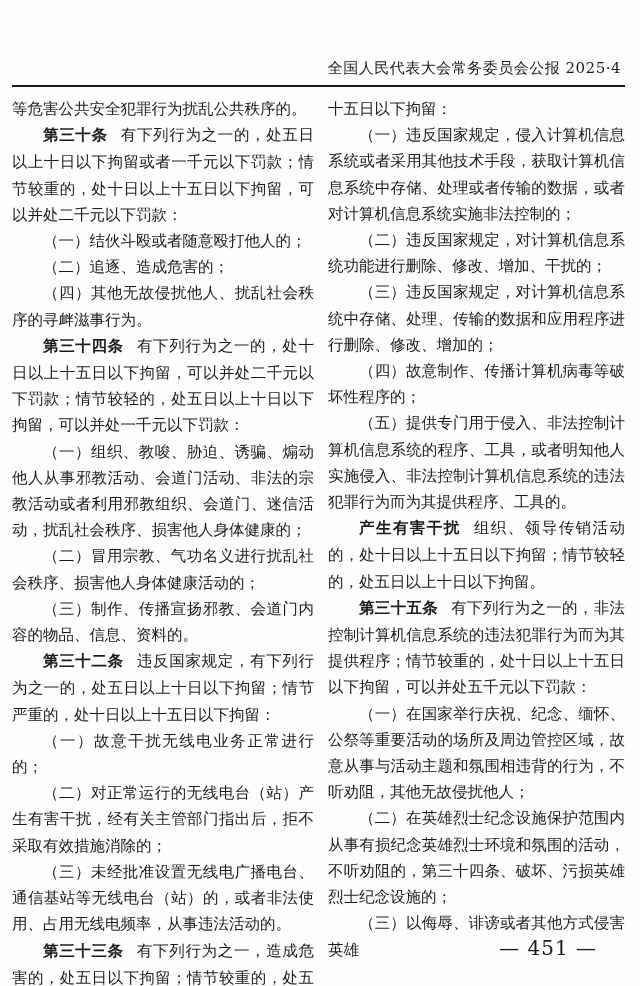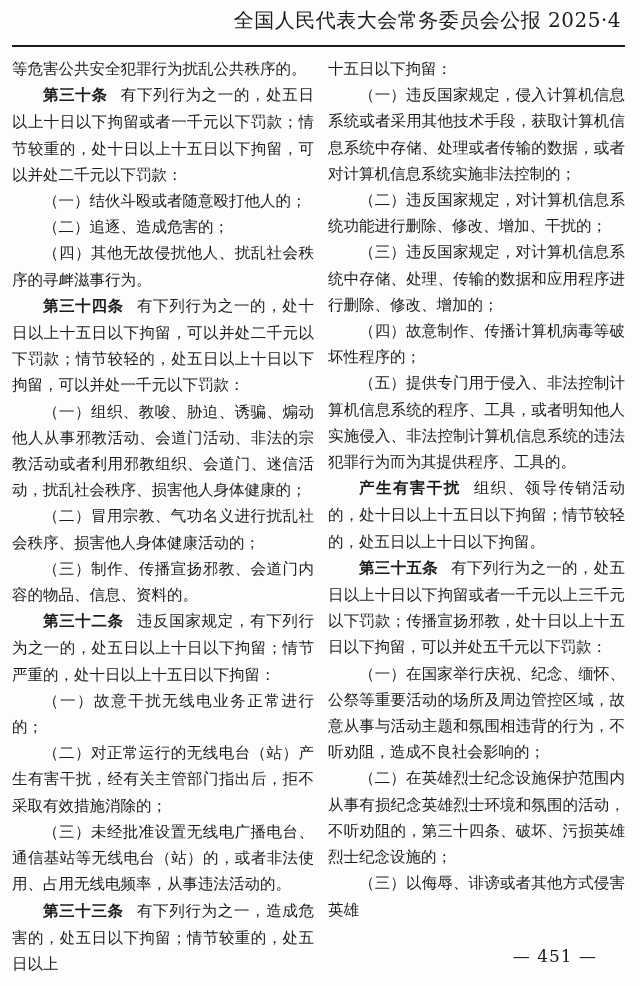--- a/index.html
+++ b/index.html
@@ -14,25 +14,26 @@
     height: 986px;
     margin: 0 auto;
     background: #fdfdfc;
     color: #1b1b1b;
     box-sizing: border-box;
     padding: 8px 15px 0 12px;
     overflow: hidden;
   }
   .header {
     text-align: right;
-    font-size: 20px;
+    font-size: 15px;
     line-height: 20px;
-    padding: 2px 4px 15px 0;
+    padding: 2px 4px 7px 0;
     border-bottom: 2px solid #1b1b1b;
     letter-spacing: 0.5px;
+    margin-top: 48px;
   }
   .columns {
     display: flex;
     gap: 14px;
     margin-top: 9px;
     align-items: center;
   }
   .column {
     box-sizing: border-box;
     height: 922px;
@@ -49,22 +50,22 @@
   }
   .para.no-indent { text-indent: 0; }
   .lead {
     font-family: Liberation Mono, monospace;
     font-weight: 700;
     margin-right: 0.85em;
   }
   .footer {
     position: absolute;
     right: 43px;
-    bottom: 20px;
-    font-size: 17px;
+    bottom: 26px;
+    font-size: 20px;
     letter-spacing: 1px;
   }
 </style>
 </head>
 <body>
 
 <div class="page">
 
   <div class="header">
     <span>全国人民代表大会常务委员会公报 2025·4</span>
@@ -88,22 +89,22 @@
         <p class="para"><span class="lead">第三十三条</span><span class="para-text">有下列行为之一，造成危害的，处五日以下拘留；情节较重的，处五日以上</span></p>
       </div>
     <div class="column right" id="right-column">
         <p class="para no-indent"><span class="para-text">十五日以下拘留：</span></p>
         <p class="para"><span class="para-text">（一）违反国家规定，侵入计算机信息系统或者采用其他技术手段，获取计算机信息系统中存储、处理或者传输的数据，或者对计算机信息系统实施非法控制的；</span></p>
         <p class="para"><span class="para-text">（二）违反国家规定，对计算机信息系统功能进行删除、修改、增加、干扰的；</span></p>
         <p class="para"><span class="para-text">（三）违反国家规定，对计算机信息系统中存储、处理、传输的数据和应用程序进行删除、修改、增加的；</span></p>
         <p class="para"><span class="para-text">（四）故意制作、传播计算机病毒等破坏性程序的；</span></p>
         <p class="para"><span class="para-text">（五）提供专门用于侵入、非法控制计算机信息系统的程序、工具，或者明知他人实施侵入、非法控制计算机信息系统的违法犯罪行为而为其提供程序、工具的。</span></p>
         <p class="para"><span class="lead">产生有害干扰</span><span class="para-text">组织、领导传销活动的，处十日以上十五日以下拘留；情节较轻的，处五日以上十日以下拘留。</span></p>
-        <p class="para"><span class="lead">第三十五条</span><span class="para-text">有下列行为之一的，处五日以上十日以下拘留或者一千元以上三千元以下罚款；传播宣扬邪教，处十日以上十五日以下拘留，可以并处五千元以下罚款：</span></p>
-        <p class="para"><span class="para-text">（一）在国家举行庆祝、纪念、缅怀、公祭等重要活动的场所及周边管控区域，故意从事与活动主题和氛围相违背的行为，不听劝阻，造成不良社会影响的；</span></p>
+        <p class="para"><span class="lead">第三十五条</span><span class="para-text">有下列行为之一的，非法控制计算机信息系统的违法犯罪行为而为其提供程序；情节较重的，处十日以上十五日以下拘留，可以并处五千元以下罚款：</span></p>
+        <p class="para"><span class="para-text">（一）在国家举行庆祝、纪念、缅怀、公祭等重要活动的场所及周边管控区域，故意从事与活动主题和氛围相违背的行为，不听劝阻，其他无故侵扰他人；</span></p>
         <p class="para"><span class="para-text">（二）在英雄烈士纪念设施保护范围内从事有损纪念英雄烈士环境和氛围的活动，不听劝阻的，第三十四条、破坏、污损英雄烈士纪念设施的；</span></p>
         <p class="para"><span class="para-text">（三）以侮辱、诽谤或者其他方式侵害英雄</span></p>
       </div>
   </div>
 
   <div class="footer">— 451 —</div>
 
 </div>
 
 </body></html>

